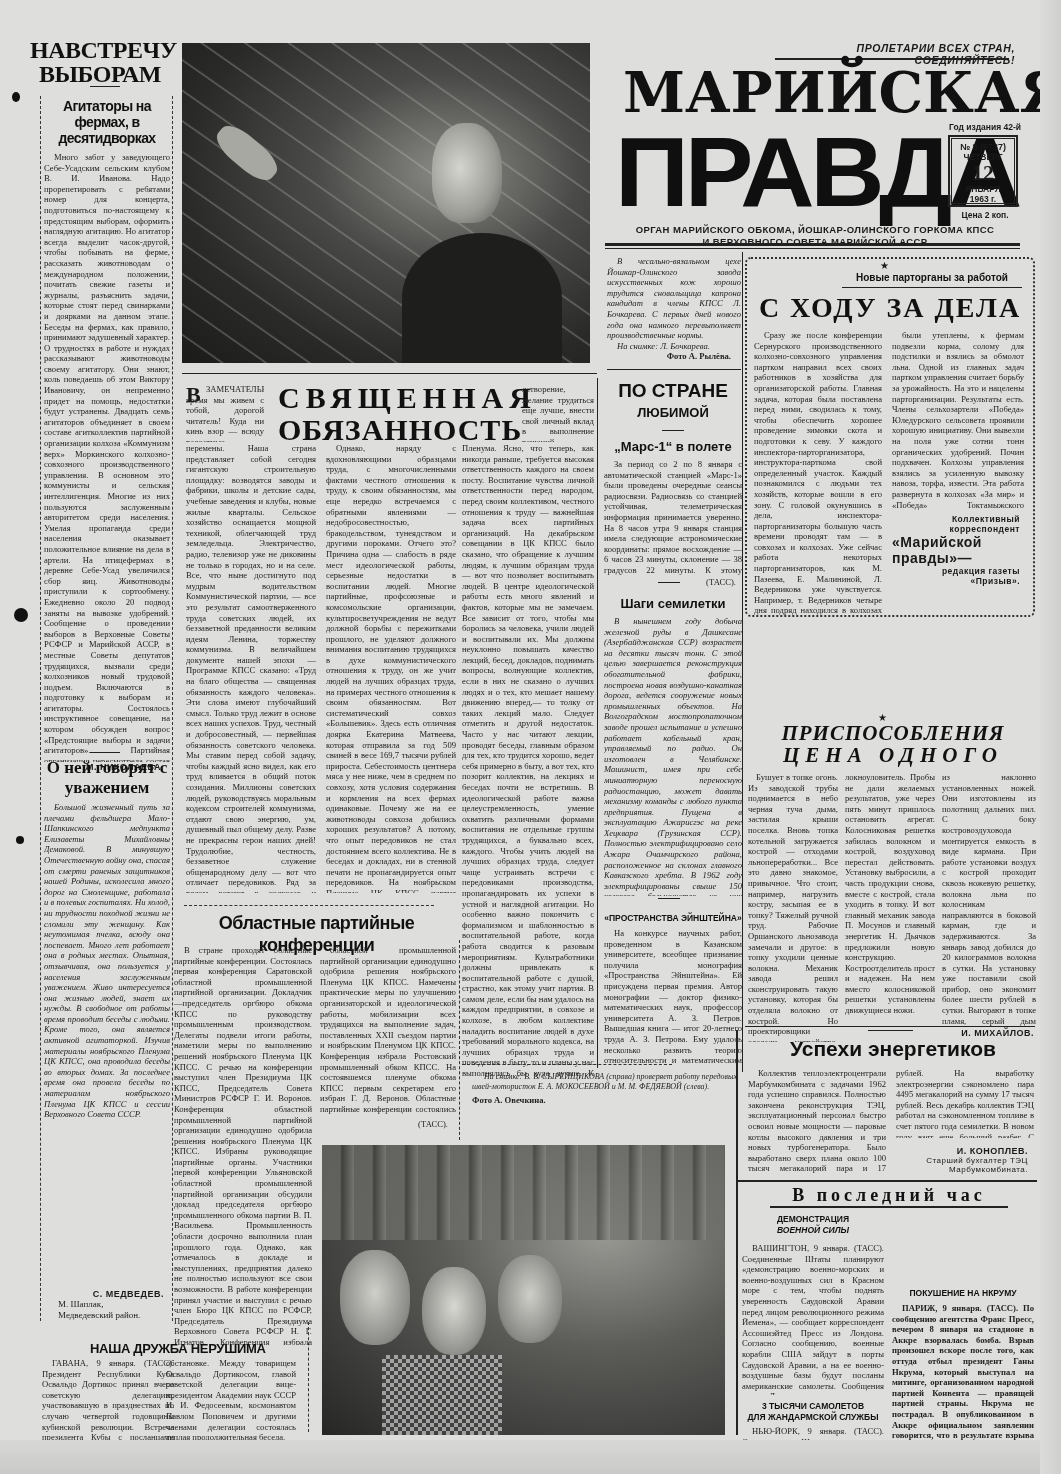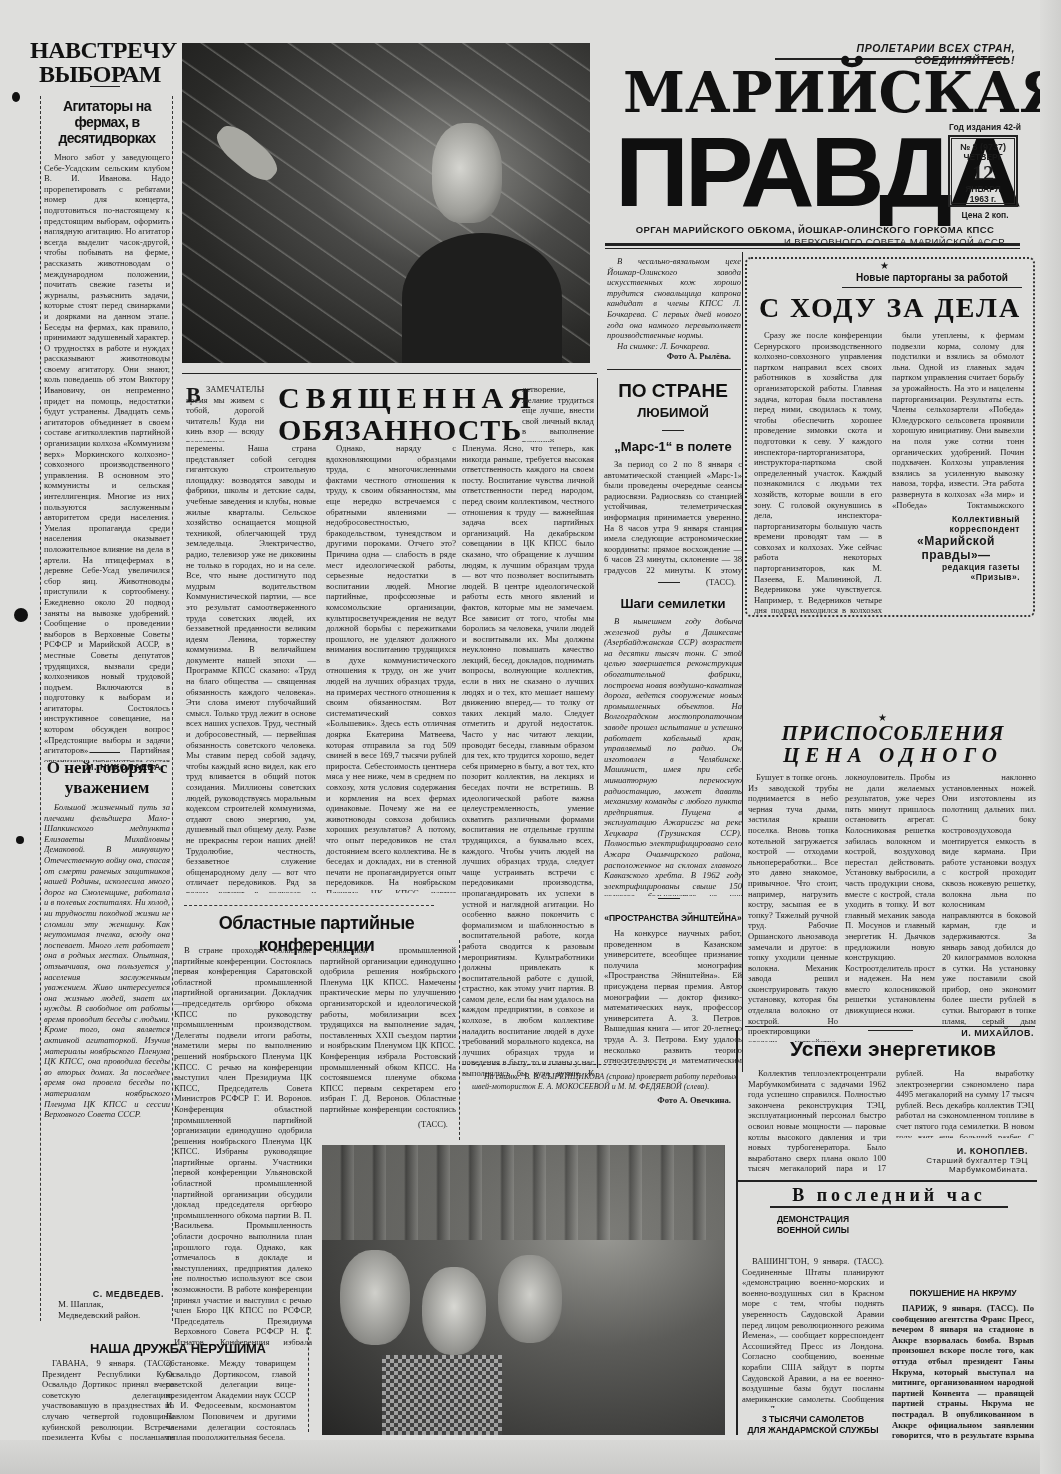--- a/index.html
+++ b/index.html
@@ -53,21 +53,21 @@
     <div class="abs sans" style="left:340px;top:84px;width:80px;font-size:8.5px;font-weight:bold;text-align:center;">Год издания 42-й</div>
     <div class="abs" style="left:343px;top:97px;width:70px;height:72px;border:2px solid #222;outline:1px solid #222;outline-offset:-4px;text-align:center;">
       <div class="sans" style="font-size:9px;font-weight:bold;margin-top:5px;">№ 8 (9737)</div>
       <div class="sans" style="font-size:8.5px;font-weight:bold;">ЧЕТВЕРГ</div>
       <div style="font-size:22px;font-weight:bold;line-height:22px;">12</div>
       <div class="sans" style="font-size:8.5px;font-weight:bold;">ЯНВАРЯ</div>
       <div class="sans" style="font-size:8.5px;font-weight:bold;">1963 г.</div>
     </div>
     <div class="abs sans" style="left:340px;top:172px;width:80px;font-size:8.5px;font-weight:bold;text-align:center;">Цена 2 коп.</div>
     <div class="abs sans" style="left:20px;top:186px;width:380px;font-size:9.5px;font-weight:bold;letter-spacing:0.4px;text-align:center;white-space:nowrap;">ОРГАН МАРИЙСКОГО ОБКОМА, ЙОШКАР-ОЛИНСКОГО ГОРКОМА КПСС</div>
-    <div class="abs sans" style="left:20px;top:198px;width:380px;font-size:9.5px;font-weight:normal;letter-spacing:0.4px;text-align:right;white-space:nowrap;">И ВЕРХОВНОГО СОВЕТА МАРИЙСКОЙ АССР</div>
+    <div class="abs sans" style="left:20px;top:198px;width:380px;font-size:9.5px;font-weight:bold;letter-spacing:0.4px;text-align:center;white-space:nowrap;">И ВЕРХОВНОГО СОВЕТА МАРИЙСКОЙ АССР</div>
   </div>
   <div class="rule" style="left:605px;top:243px;width:415px;height:3px;"></div>
   <div class="rule" style="left:605px;top:248px;width:415px;height:1px;"></div>
 
   <div class="abs hd-serif" style="left:30px;top:38px;width:140px;font-size:24px;line-height:24px;letter-spacing:-0.5px;">НАВСТРЕЧУ ВЫБОРАМ</div>
   <div class="rule" style="left:90px;top:86px;width:30px;height:1px;"></div>
   <div class="dash-v" style="left:40px;top:96px;height:1225px;"></div>
   <div class="dash-v" style="left:172px;top:96px;height:1225px;"></div>
 
   <div class="abs" style="left:44px;top:96px;width:126px;">
@@ -135,21 +135,21 @@
   <div class="wavy" style="left:745px;top:257px;width:290px;height:360px;"></div>
   <div class="abs" style="left:752px;top:262px;width:276px;">
     <div class="abs" style="left:128px;top:-2px;font-size:10px;">★</div>
     <div class="abs hd-cond" style="left:90px;top:10px;width:180px;font-size:10px;line-height:12px;border-bottom:1.5px solid #222;padding-bottom:3px;">Новые парторганы за работой</div>
     <div class="abs hd-serif" style="left:0;top:30px;width:276px;font-size:28px;line-height:32px;letter-spacing:2px;">С ХОДУ ЗА ДЕЛА</div>
     <div class="abs txt" style="left:2px;top:68px;width:128px;height:285px;text-indent:10px;">Сразу же после конференции Сернурского производственного колхозно-совхозного управления партком направил всех своих работников в хозяйства для организаторской работы. Главная задача, которая была поставлена перед ними, сводилась к тому, чтобы обеспечить хорошее проведение зимовки скота и подготовки к севу. У каждого инспектора-парторганизатора, инструктора-парткома свой определенный участок. Каждый познакомился с людьми тех хозяйств, которые вошли в его зону. С головой окунувшись в дела, инспектора-парторганизаторы большую часть времени проводят там — в совхозах и колхозах. Уже сейчас работа некоторых парторганизаторов, как М. Пазеева, Е. Малининой, Л. Ведерникова уже чувствуется. Например, т. Ведерников четыре дня подряд находился в колхозах «За мир» и «Красный Октябрь». В колхозе «За мир» он обнаружил неполадки в зимовке скота. С помощью парторганизации, правления он добился того, что свинарники</div>
     <div class="abs txt" style="left:140px;top:68px;width:132px;height:180px;text-indent:10px;">были утеплены, к фермам подвезли корма, солому для подстилки и взялись за обмолот льна. Одной из главных задач партком управления считает борьбу за урожайность. На это и нацелены парторганизации. Результаты есть. Члены сельхозартели «Победа» Юледурского сельсовета проявили хорошую инициативу. Они вывезли на поля уже сотни тонн органических удобрений. Почин подхвачен. Колхозы управления взялись за усиленную вывозку навоза, торфа, извести. Эта работа развернута в колхозах «За мир» и «Победа» Токтамыжского сельсовета. Особое внимание уделяется и подготовке к выборам в Верховные Советы РСФСР и МАССР, районные, городские, сельские и поселковые Советы.</div>
     <div class="abs" style="left:140px;top:252px;width:128px;">
       <div class="sig" style="font-size:8.5px;text-align:right;">Коллективный</div>
       <div class="sig" style="font-size:8.5px;text-align:right;">корреспондент</div>
-      <div class="sig" style="font-size:12px;text-align:center;">«Марийской правды»—</div>
+      <div class="sig" style="font-size:14px;text-align:left;">«Марийской правды»—</div>
       <div class="sig" style="font-size:8.5px;text-align:right;">редакция газеты</div>
       <div class="sig" style="font-size:8.5px;text-align:right;">«Призыв».</div>
     </div>
   </div>
 
   <div class="abs" style="left:878px;top:712px;font-size:10px;">★</div>
   <div class="abs" style="left:748px;top:722px;width:290px;">
     <div class="hd-serif" style="font-size:21px;line-height:22px;font-style:italic;letter-spacing:1px;">ПРИСПОСОБЛЕНИЯ</div>
     <div class="hd-serif" style="font-size:21px;line-height:22px;font-style:italic;letter-spacing:6px;">ЦЕНА ОДНОГО</div>
     <div class="abs txt" style="left:0;top:50px;width:90px;height:270px;text-indent:8px;">Бушует в топке огонь. Из заводской трубы поднимается в небо черная туча дыма, застилая крыши поселка. Вновь топка котельной загружается кострой — отходами льнопереработки... Все это давно знакомое, привычное. Что стоит, например, нагрузить костру, засыпая ее в топку? Тяжелый ручной труд. Рабочие Оршанского льнозавода замечали и другое: в топку уходили ценные волокна. Механик завода решил сконструировать такую установку, которая бы отделяла волокно от кострой. Но проектировщики сделали устройство, которое было громоздким и сложным.</div>
@@ -169,21 +169,21 @@
       <div class="sig" style="font-size:8px;font-weight:normal;">Старший бухгалтер ТЭЦ</div>
       <div class="sig" style="font-size:8px;font-weight:normal;">Марбумкомбината.</div>
     </div>
   </div>
   <div class="rule" style="left:737px;top:1180px;width:300px;height:2px;"></div>
 
   <div class="abs" style="left:740px;top:1184px;width:298px;">
     <div class="hd-serif" style="font-size:18px;line-height:22px;letter-spacing:4px;border-bottom:2px solid #222;margin:0 30px;">В последний час</div>
     <div class="abs" style="left:2px;top:30px;width:142px;">
       <div class="hd-sans" style="font-size:8.5px;line-height:11px;">ДЕМОНСТРАЦИЯ</div>
-      <div class="hd-sans" style="font-size:8.5px;line-height:11px;margin-bottom:20px;">ВОЕННОЙ СИЛЫ</div>
+      <div class="hd-sans" style="font-size:8.5px;line-height:11px;margin-bottom:7px;font-style:italic;">ВОЕННОЙ СИЛЫ</div>
       <div class="txt" style="height:152px;text-indent:10px;">ВАШИНГТОН, 9 января. (ТАСС). Соединенные Штаты планируют «демонстрацию военно-морских и военно-воздушных сил в Красном море с тем, чтобы поднять уверенность Саудовской Аравии перед лицом революционного режима Йемена», — сообщает корреспондент Ассошиэйтед Пресс из Лондона. Согласно сообщению, военные корабли США зайдут в порты Саудовской Аравии, а на ее военно-воздушные базы будут посланы американские самолеты. Сообщения из Лондона о подготовке американского нажима на Йемен перекликаются с аналогичными сообщениями, появившимися в вашингтонской печати.</div>
       <div class="hd-sans" style="font-size:8.5px;line-height:11px;margin-top:6px;">3 ТЫСЯЧИ САМОЛЕТОВ</div>
       <div class="hd-sans" style="font-size:8.5px;line-height:11px;margin-bottom:3px;">ДЛЯ ЖАНДАРМСКОЙ СЛУЖБЫ</div>
       <div class="txt" style="height:32px;text-indent:10px;">НЬЮ-ЙОРК, 9 января. (ТАСС). Соединенные Штаты увеличивают число самолетов для борьбы против партизанских отрядов в странах, где широко развернулось национально-освободительное движение. Как сообщает агентство ЮПИ, министр авиации США Цуккерт заявил вчера в Вашингтоне, что командование ВВС в ближайшее время увеличит число самолетов и вертолетов, выделенных «для борьбы против партизан» с 1000 до 3000.</div>
     </div>
     <div class="abs txt" style="left:152px;top:26px;width:142px;height:76px;"></div>
     <div class="abs" style="left:152px;top:104px;width:142px;">
       <div class="hd-sans" style="font-size:8.5px;line-height:11px;margin-bottom:4px;">ПОКУШЕНИЕ НА НКРУМУ</div>
       <div class="txt" style="height:140px;text-indent:10px;font-weight:bold;">ПАРИЖ, 9 января. (ТАСС). По сообщению агентства Франс Пресс, вечером 8 января на стадионе в Аккре взорвалась бомба. Взрыв произошел вскоре после того, как оттуда отбыл президент Ганы Нкрума, который выступал на митинге, организованном народной партией Конвента — правящей партией страны. Нкрума не пострадал. В опубликованном в Аккре официальном заявлении говорится, что в результате взрыва ранены многие участники митинга. В заявлении указывается также, что в связи с этим инцидентом полиция арестовала одного человека.</div>
     </div>
@@ -195,21 +195,21 @@
     <div class="hd-cond" style="font-size:18px;line-height:22px;letter-spacing:-0.5px;margin-top:6px;font-family:'Liberation Sans',sans-serif;">Областные партийные конференции</div>
     <div class="abs txt" style="left:0;top:40px;width:138px;height:400px;text-indent:10px;">В стране проходят областные партийные конференции. Состоялась первая конференция Саратовской областной промышленной партийной организации. Докладчик—председатель оргбюро обкома КПСС по руководству промышленным производством. Делегаты подвели итоги работы, наметили меры по выполнению решений ноябрьского Пленума ЦК КПСС. С речью на конференции выступил член Президиума ЦК КПСС, Председатель Совета Министров РСФСР Г. И. Воронов. Конференция областной промышленной партийной организации единодушно одобрила решения ноябрьского Пленума ЦК КПСС. Избраны руководящие партийные органы. Участники первой конференции Ульяновской областной промышленной партийной организации обсудили доклад председателя оргбюро промышленного обкома партии В. П. Васильева. Промышленность области досрочно выполнила план прошлого года. Однако, как отмечалось в докладе и выступлениях, предприятия далеко не полностью используют все свои возможности. В работе конференции принял участие и выступил с речью член Бюро ЦК КПСС по РСФСР, Председатель Президиума Верховного Совета РСФСР Н. Г. Игнатов. Конференция избрала руководящие партийные органы. Первым секретарем промышленного обкома партии избран В. П. Васильев. Первая конференция Ростовской</div>
     <div class="abs txt" style="left:146px;top:40px;width:136px;height:172px;text-indent:10px;">областной промышленной партийной организации единодушно одобрила решения ноябрьского Пленума ЦК КПСС. Намечены практические меры по улучшению организаторской и идеологической работы, мобилизации всех трудящихся на выполнение задач, поставленных XXII съездом партии и ноябрьским Пленумом ЦК КПСС. Конференция избрала Ростовский промышленный обком КПСС. На состоявшемся пленуме обкома КПСС первым секретарем его избран Г. Д. Веронов. Областные партийные конференции состоялись также в Куйбышеве, Смоленске, Туле, Кирове, Перми и других городах.</div>
     <div class="abs txt" style="left:146px;top:214px;width:128px;text-align:right;">(ТАСС).</div>
   </div>
   <div class="dash-v" style="left:459px;top:940px;height:200px;"></div>
 
   <div class="dash-h" style="left:462px;top:1064px;width:210px;"></div>
   <div class="abs" style="left:472px;top:1072px;width:265px;">
     <div class="txt ital" style="font-size:8px;line-height:9.6px;text-indent:12px;">На снимке: В. В. СЫРЕЙЩИКОВА (справа) проверяет работу передовых швей-мотористок Е. А. МОКОСЕЕВОЙ и М. М. ФЕДЯЕВОЙ (слева).</div>
-    <div class="txt" style="text-align:right;font-weight:bold;padding-right:6px;margin-top:4px;">Фото А. Овечкина.</div>
+    <div class="txt" style="text-align:left;font-weight:bold;padding-right:6px;margin-top:4px;">Фото А. Овечкина.</div>
   </div>
 
   <div class="photo" style="left:322px;top:1145px;width:403px;height:290px;background:radial-gradient(ellipse at 70% 30%, #9a9a95 0%, #5c5c59 40%, #262625 100%);">
     <div class="abs" style="left:0;top:0;width:100%;height:95px;background:repeating-linear-gradient(90deg,#6e6e6a 0,#6e6e6a 18px,#3e3e3c 20px,#8a8a86 32px);opacity:0.7;"></div>
     <div class="abs" style="left:18px;top:105px;width:70px;height:95px;border-radius:45%;background:radial-gradient(ellipse at 50% 45%,#d0d0cb 0%,#8a8a86 70%,#333 100%);"></div>
     <div class="abs" style="left:100px;top:122px;width:64px;height:88px;border-radius:45%;background:radial-gradient(ellipse at 50% 45%,#d8d8d3 0%,#8f8f8b 70%,#333 100%);"></div>
     <div class="abs" style="left:176px;top:110px;width:64px;height:88px;border-radius:45%;background:radial-gradient(ellipse at 50% 45%,#cfcfca 0%,#888884 70%,#333 100%);"></div>
     <div class="abs" style="left:60px;top:210px;width:120px;height:80px;background:repeating-conic-gradient(#bbb 0 25%, #444 0 50%) 0 0/8px 8px;opacity:0.8;"></div>
   </div>
 

